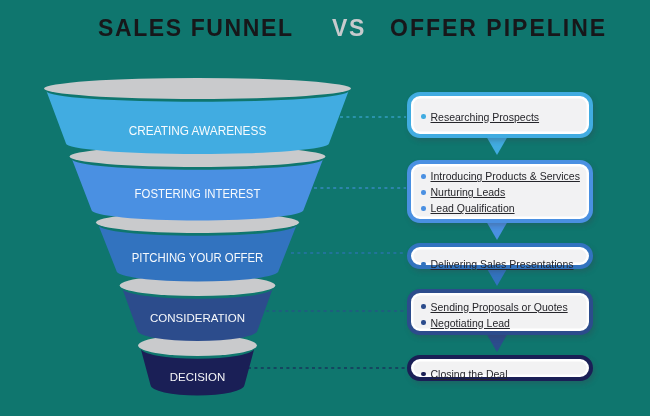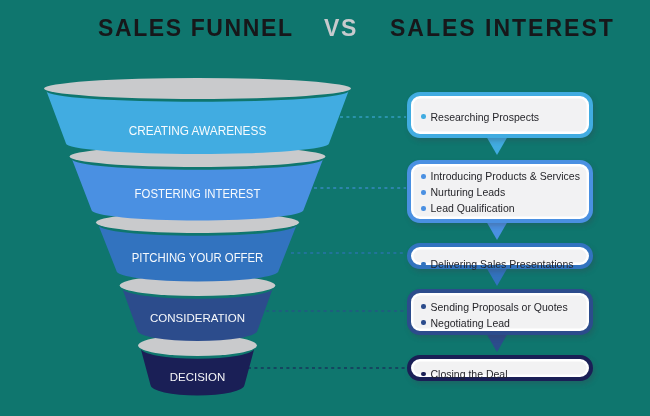--- a/index.html
+++ b/index.html
@@ -1,40 +1,40 @@
 <!DOCTYPE html>
 <html><head>
 <meta charset="utf-8">
 <style>
   html,body{margin:0;padding:0;}
   body{width:650px;height:416px;background:#ffffff;font-family:"Liberation Sans", sans-serif;overflow:hidden;}
   #stage{position:relative;width:650px;height:416px;background:#0f766e;}
   
   .title-part{position:absolute;top:17px;font-weight:bold;font-size:23px;line-height:23px;white-space:nowrap;}
   #title-funnel{left:98px;letter-spacing:1.6px;color:#17171a;}
-  #title-vs{left:324px;letter-spacing:1.6px;color:#c7cacd;}
+  #title-vs{left:332px;letter-spacing:1.6px;color:#c7cacd;}
   #title-pipeline{left:390px;letter-spacing:2px;color:#17171a;}
   
   #funnel-svg{position:absolute;left:0;top:0;}
   .funnel-label{fill:#ffffff;opacity:0.96;}
   
   .pbox{position:absolute;left:407px;width:186px;box-sizing:border-box;border:4px solid #000;
         border-radius:13px;background:#f2f2f3;display:flex;flex-direction:column;justify-content:center;
         padding-left:10px;box-shadow:inset 0 0 0 2.5px #ffffff, 2px 3px 5px rgba(60,60,80,0.28);}
-  .pitem{display:flex;align-items:center;height:16px;font-size:10.5px;color:#26262b;white-space:nowrap;}
+  .pitem{display:flex;align-items:center;height:16px;font-size:10.5px;color:#26262b;white-space:nowrap;text-decoration:underline;}
   .pdot{width:4.5px;height:4.5px;border-radius:50%;margin-right:5px;flex:none;}
   .ptri{position:absolute;width:0;height:0;border-left:11px solid transparent;border-right:11px solid transparent;}
 </style>
 </head>
 <body>
 
 <div id="stage">
   <div class="title-part" id="title-funnel">SALES FUNNEL</div>
   <div class="title-part" id="title-vs">VS</div>
-  <div class="title-part" id="title-pipeline">SALES INTEREST</div>
+  <div class="title-part" id="title-pipeline">OFFER PIPELINE</div>
 
   <svg id="funnel-svg" width="650" height="416" viewBox="0 0 650 416">
       <ellipse cx="197.5" cy="88.5" rx="153.5" ry="10.5" fill="#C9CACC"></ellipse>
       <ellipse cx="197.5" cy="156.5" rx="128" ry="10.5" fill="#C9CACC"></ellipse>
       <ellipse cx="197.5" cy="222.5" rx="101.5" ry="10.5" fill="#C9CACC"></ellipse>
       <ellipse cx="197.5" cy="285.5" rx="77.8" ry="10.5" fill="#C9CACC"></ellipse>
       <ellipse cx="197.5" cy="345.5" rx="59.4" ry="10.5" fill="#C9CACC"></ellipse>
       <path d="M 46.5 91.3 A 151 10.5 0 0 0 348.5 91.3 L 329 143.5 A 131.5 10.5 0 0 1 66 143.5 Z" fill="#41ACE1"></path>
       <path d="M 72 159.3 A 125.5 10.5 0 0 0 323 159.3 L 303.5 210 A 106 10.5 0 0 1 91.5 210 Z" fill="#4A90E2"></path>
       <path d="M 98.5 225.3 A 99 10.5 0 0 0 296.5 225.3 L 278.5 271 A 81 10.5 0 0 1 116.5 271 Z" fill="#3273BF"></path>

